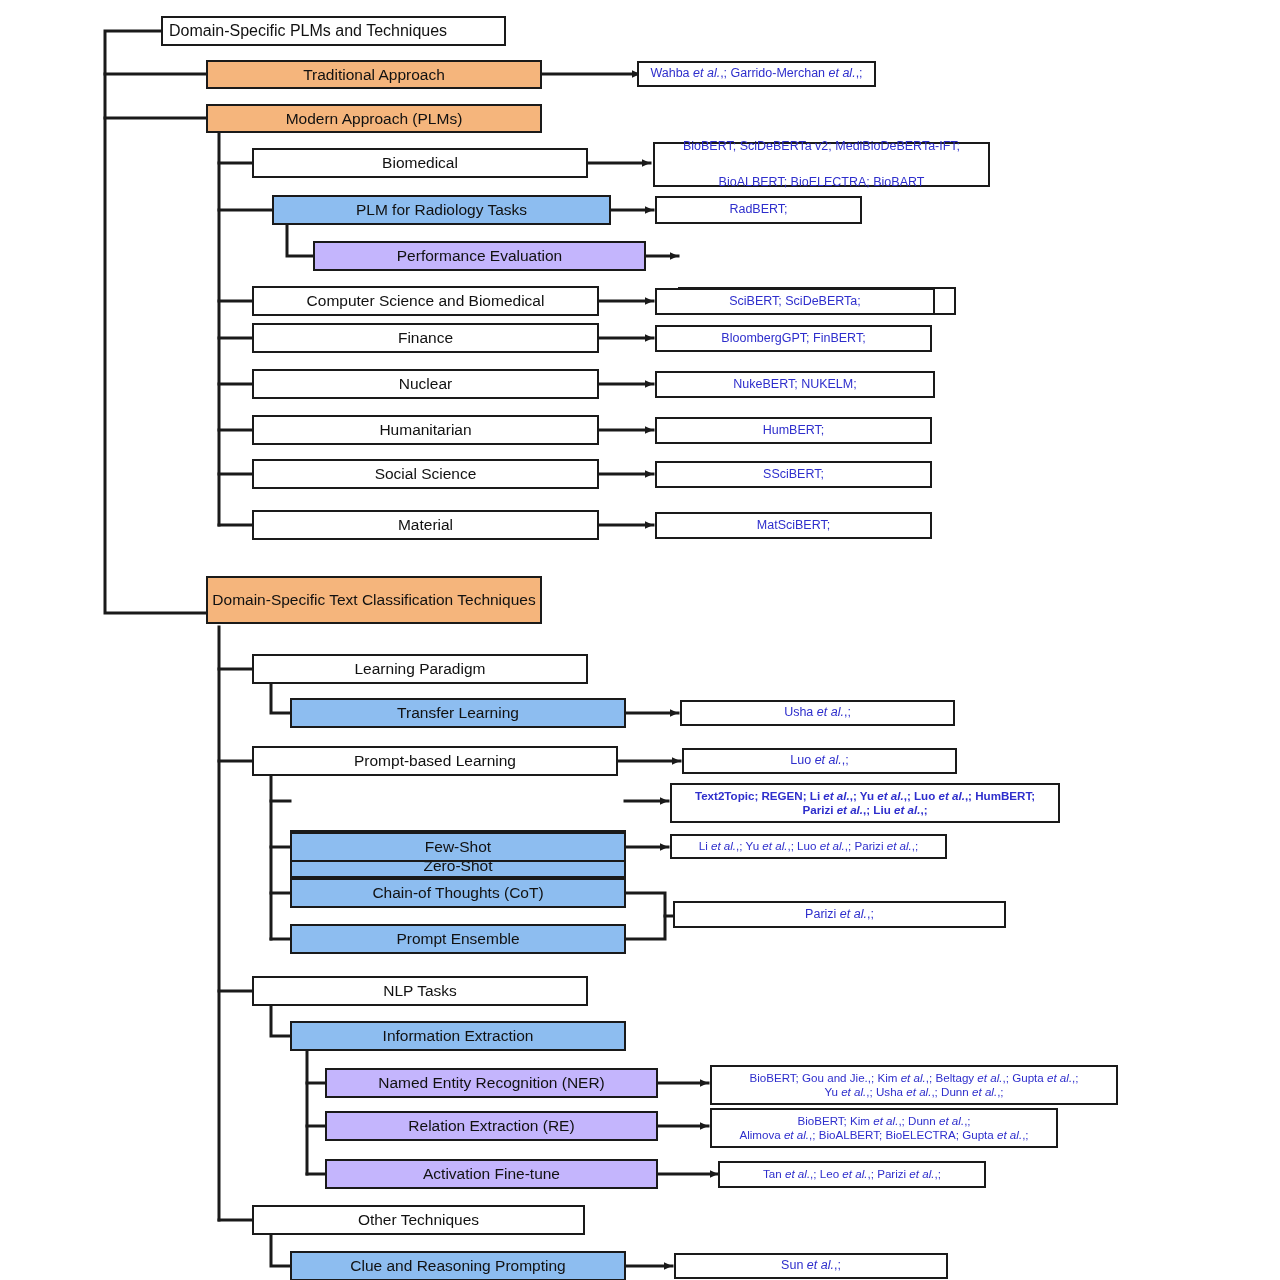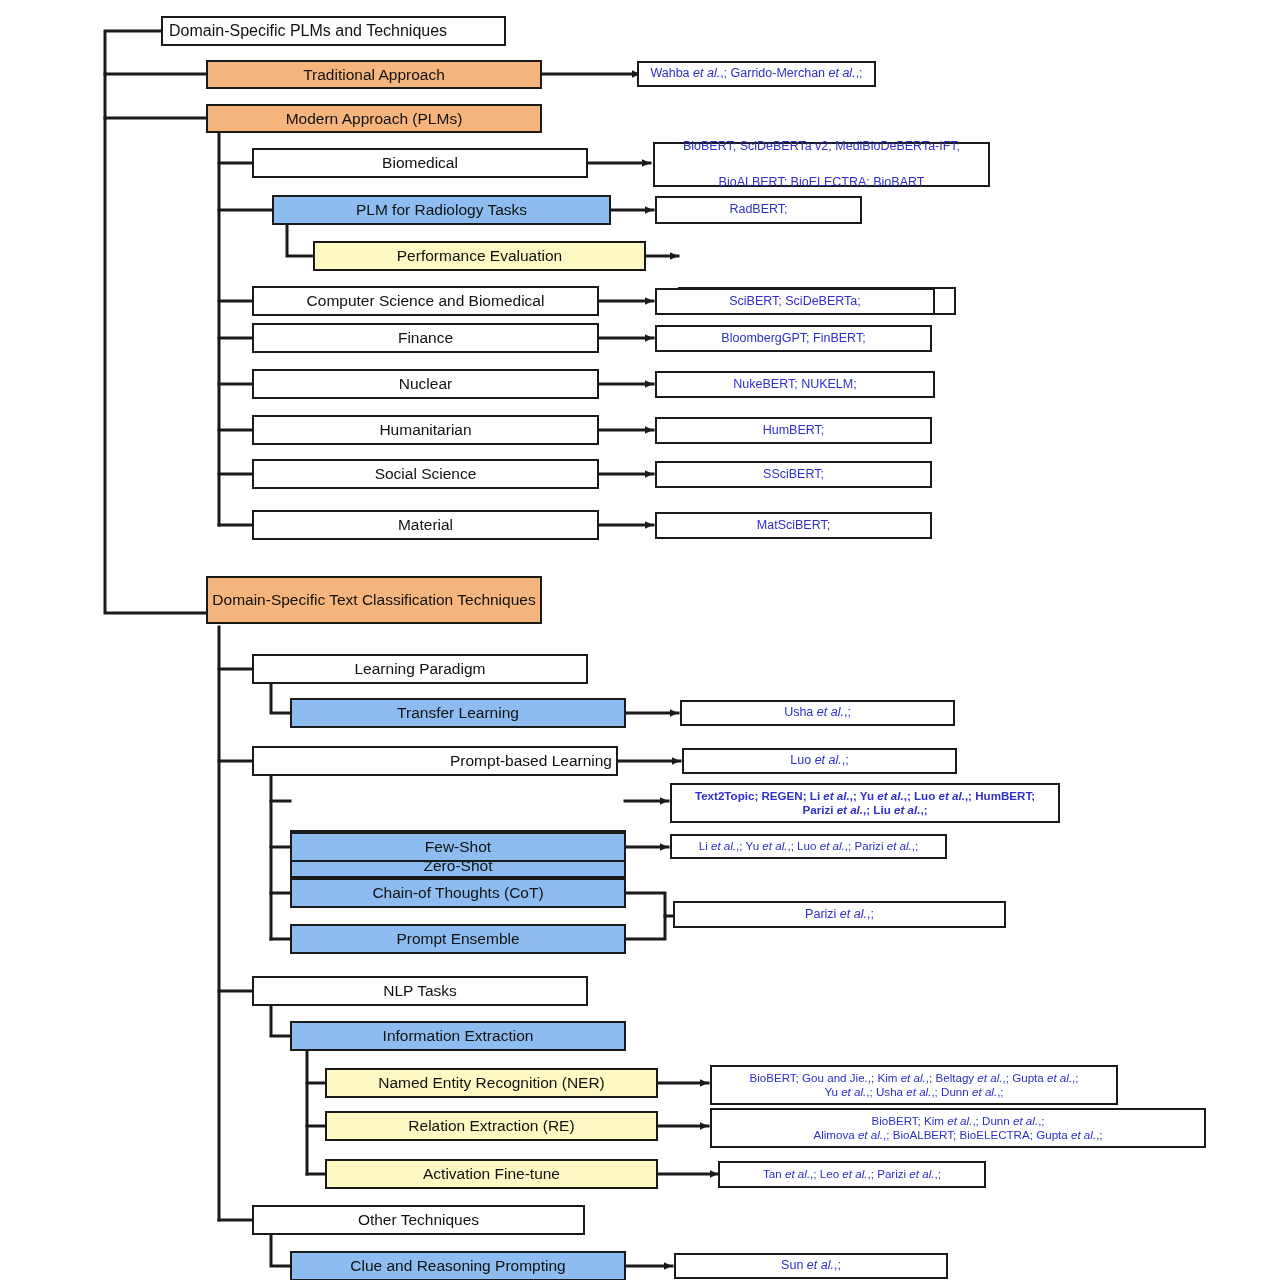--- a/index.html
+++ b/index.html
@@ -16,21 +16,21 @@
     align-items:center;
     justify-content:center;
     text-align:center;
     color:#111111;
     font-size:15.5px;
     line-height:1.15;
     padding:1px 4px;
   }
   .node.orange{background:#F5B57C;}
   .node.blue{background:#8DBDF0;}
-  .node.green{background:#fef9c3;}
+  .node.green{background:#c4b5fd;}
   .node.root{font-size:16px;justify-content:flex-start;padding-left:6px;}
   .node.two-line{line-height:1.22;}
 
   .cite{
     position:absolute;
     box-sizing:border-box;
     border:2.5px solid #1a1a1a;
     background:#ffffff;
     display:flex;
     align-items:center;
@@ -175,21 +175,21 @@
   </div>
 
   <div class="node" style="left:252px;top:654px;width:336px;height:30px;">
     <span>Learning Paradigm</span>
   </div>
 
   <div class="node blue" style="left:290px;top:698px;width:336px;height:30px;">
     <span>Transfer Learning</span>
   </div>
 
-  <div class="node" style="left:252px;top:746px;width:366px;height:30px;justify-content:flex-end;">
+  <div class="node" style="left:252px;top:746px;width:366px;height:30px;">
     <span>Prompt-based Learning</span>
   </div>
 
   <div class="node blue" style="left:290px;top:830px;width:336px;height:48px;align-items:flex-end;">
     <span>Zero-Shot</span>
   </div>
 
   <div class="node blue" style="left:290px;top:832px;width:336px;height:30px;">
     <span>Few-Shot</span>
   </div>
@@ -290,21 +290,21 @@
 
   <div class="cite" style="left:673px;top:901px;width:333px;height:27px;">
     <span>Parizi <i>et al.</i>,;</span>
   </div>
 
   <div class="cite small" style="left:710px;top:1065px;width:408px;height:40px;flex-direction:column;">
     <span>BioBERT; Gou and Jie.,; Kim <i>et al.</i>,; Beltagy <i>et al.</i>,; Gupta <i>et al.</i>,;</span>
     <span>Yu <i>et al.</i>,; Usha <i>et al.</i>,; Dunn <i>et al.</i>,;</span>
   </div>
 
-  <div class="cite small" style="left:710px;top:1108px;width:496px;height:40px;flex-direction:column;">
+  <div class="cite small" style="left:710px;top:1108px;width:348px;height:40px;flex-direction:column;">
     <span>BioBERT; Kim <i>et al.</i>,; Dunn <i>et al.</i>,;</span>
     <span>Alimova <i>et al.</i>,; BioALBERT; BioELECTRA; Gupta <i>et al.</i>,;</span>
   </div>
 
   <div class="cite small" style="left:718px;top:1161px;width:268px;height:27px;">
     <span>Tan <i>et al.</i>,; Leo <i>et al.</i>,; Parizi <i>et al.</i>,;</span>
   </div>
 
   <div class="cite" style="left:674px;top:1253px;width:274px;height:26px;">
     <span>Sun <i>et al.</i>,;</span>

